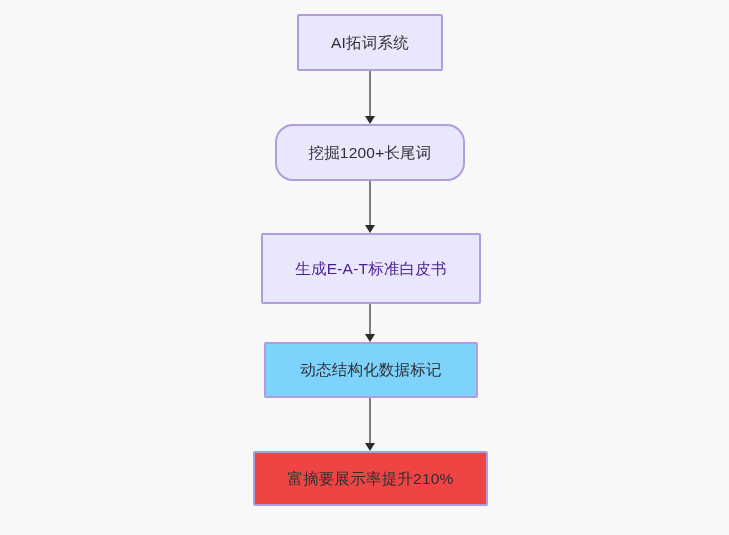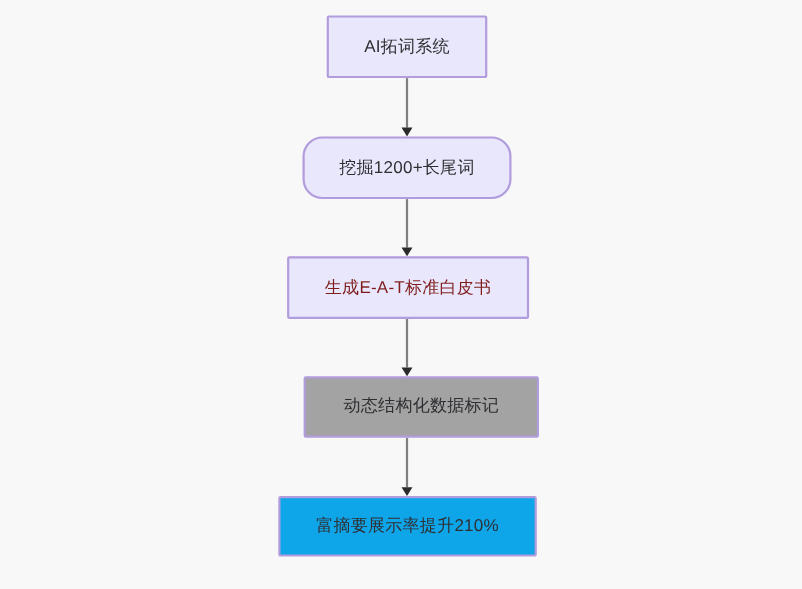--- a/index.html
+++ b/index.html
@@ -78,19 +78,19 @@
 
   <div class="flow-edge" style="left: 370px; top: 398px;">
     <div class="edge-line" style="height: 45px; background: rgb(127, 127, 127);"></div>
     <div class="edge-arrow" style="top: 45px; border-top-color: rgb(43, 43, 43);"></div>
   </div>
 
   <div class="flow-node" style="left: 297px; top: 14px; width: 146px; height: 57px; background: rgb(233, 231, 251); border-color: rgb(177, 156, 221); color: rgb(47, 47, 51);">AI拓词系统</div>
 
   <div class="flow-node" style="left: 275px; top: 124px; width: 190px; height: 57px; background: rgb(233, 231, 251); border-color: rgb(177, 156, 221); color: rgb(47, 47, 51); border-radius: 18px;">挖掘1200+长尾词</div>
 
-  <div class="flow-node" style="left: 261px; top: 233px; width: 220px; height: 57px; background: rgb(233, 231, 251); border-color: rgb(177, 156, 221); color: #7f1d1d;">生成E-A-T标准白皮书</div>
+  <div class="flow-node" style="left: 261px; top: 233px; width: 220px; height: 71px; background: rgb(233, 231, 251); border-color: rgb(177, 156, 221); color: #4c1d95;">生成E-A-T标准白皮书</div>
 
-  <div class="flow-node" style="left: 264px; top: 342px; width: 214px; height: 56px; background: #a3a3a3; border-color: rgb(177, 156, 221); color: rgb(47, 47, 51); margin-left: 12px;">动态结构化数据标记</div>
+  <div class="flow-node" style="left: 264px; top: 342px; width: 214px; height: 56px; background: #7dd3fc; border-color: rgb(177, 156, 221); color: rgb(47, 47, 51);">动态结构化数据标记</div>
 
-  <div class="flow-node" style="left: 253px; top: 451px; width: 235px; height: 55px; background: #0ea5e9; border-color: rgb(177, 156, 221); color: rgb(47, 47, 51);">富摘要展示率提升210%</div>
+  <div class="flow-node" style="left: 253px; top: 451px; width: 235px; height: 55px; background: #ef4444; border-color: rgb(177, 156, 221); color: rgb(47, 47, 51);">富摘要展示率提升210%</div>
 
 </div>
 
 </body></html>

